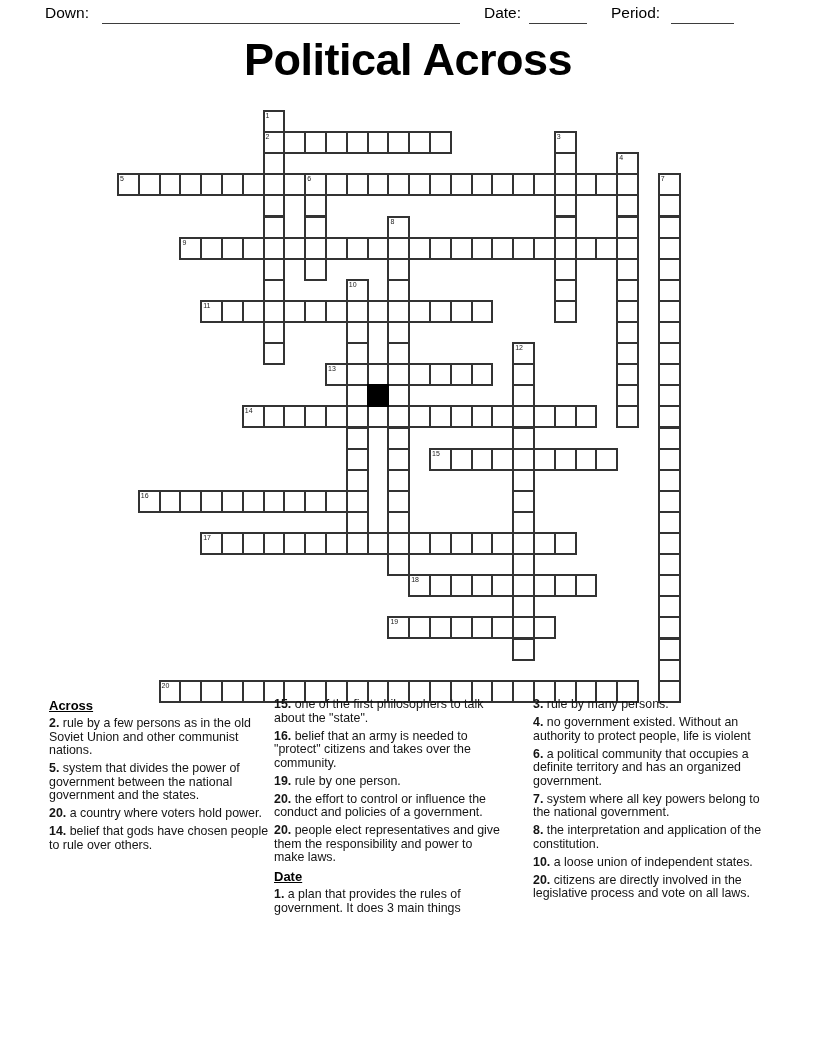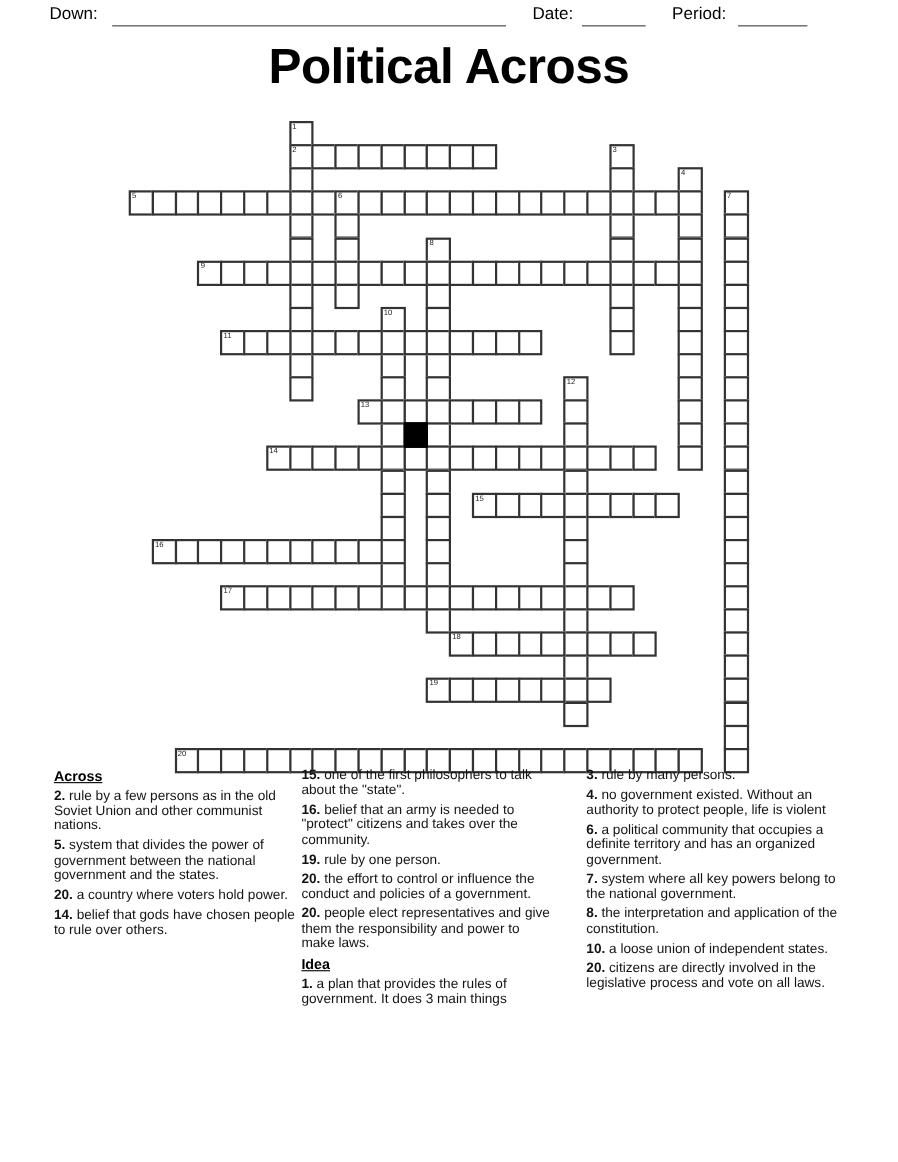--- a/index.html
+++ b/index.html
@@ -354,21 +354,21 @@
   </div>
 
   <div class="cluecol" style="left:274px;width:231px">
     <div id="col2-across">
         <p class="clue"><b>15.</b> one of the first philosophers to talk about the "state".</p>
         <p class="clue"><b>16.</b> belief that an army is needed to "protect" citizens and takes over the community.</p>
         <p class="clue"><b>19.</b> rule by one person.</p>
         <p class="clue"><b>20.</b> the effort to control or influence the conduct and policies of a government.</p>
         <p class="clue"><b>20.</b> people elect representatives and give them the responsibility and power to make laws.</p>
       </div>
-    <h2>Idea</h2>
+    <h2>Date</h2>
     <div id="col2-down">
         <p class="clue"><b>1.</b> a plan that provides the rules of government. It does 3 main things</p>
       </div>
   </div>
 
   <div class="cluecol" style="left:533px;width:236px">
     <div id="col3-list">
         <p class="clue"><b>3.</b> rule by many persons.</p>
         <p class="clue"><b>4.</b> no government existed. Without an authority to protect people, life is violent</p>
         <p class="clue"><b>6.</b> a political community that occupies a definite territory and has an organized government.</p>

